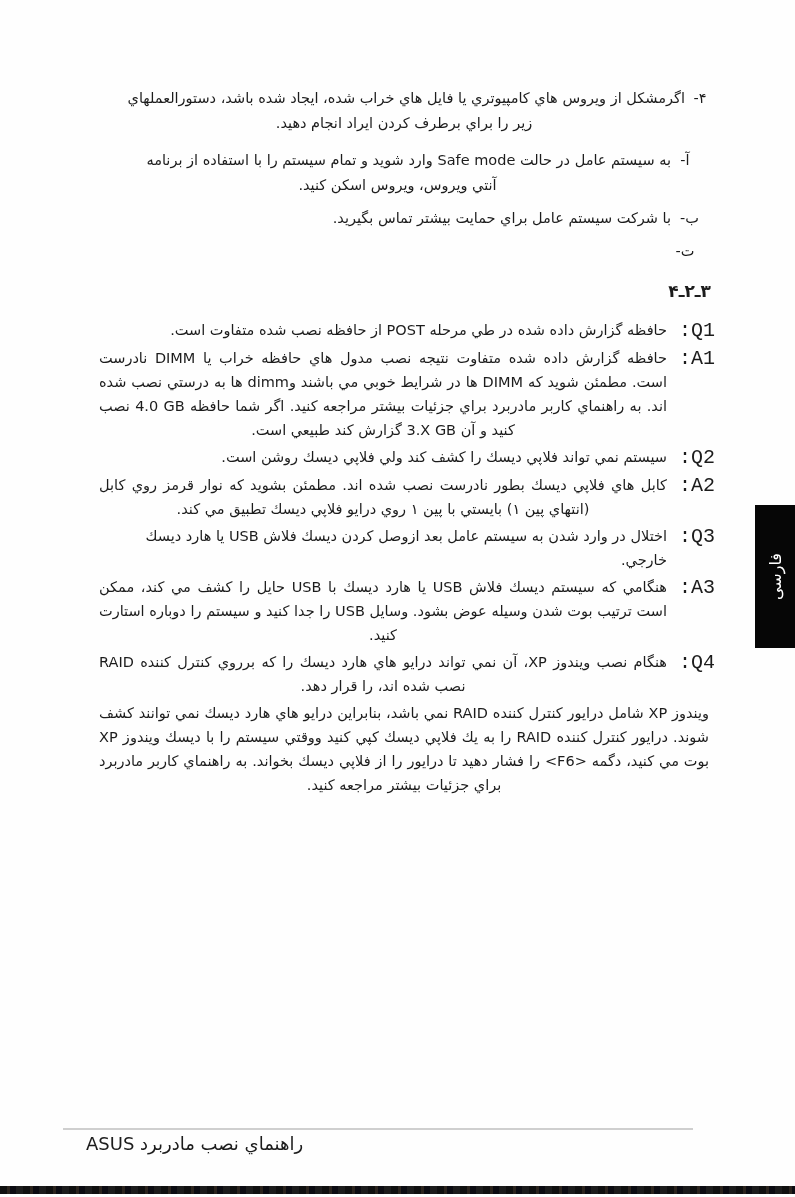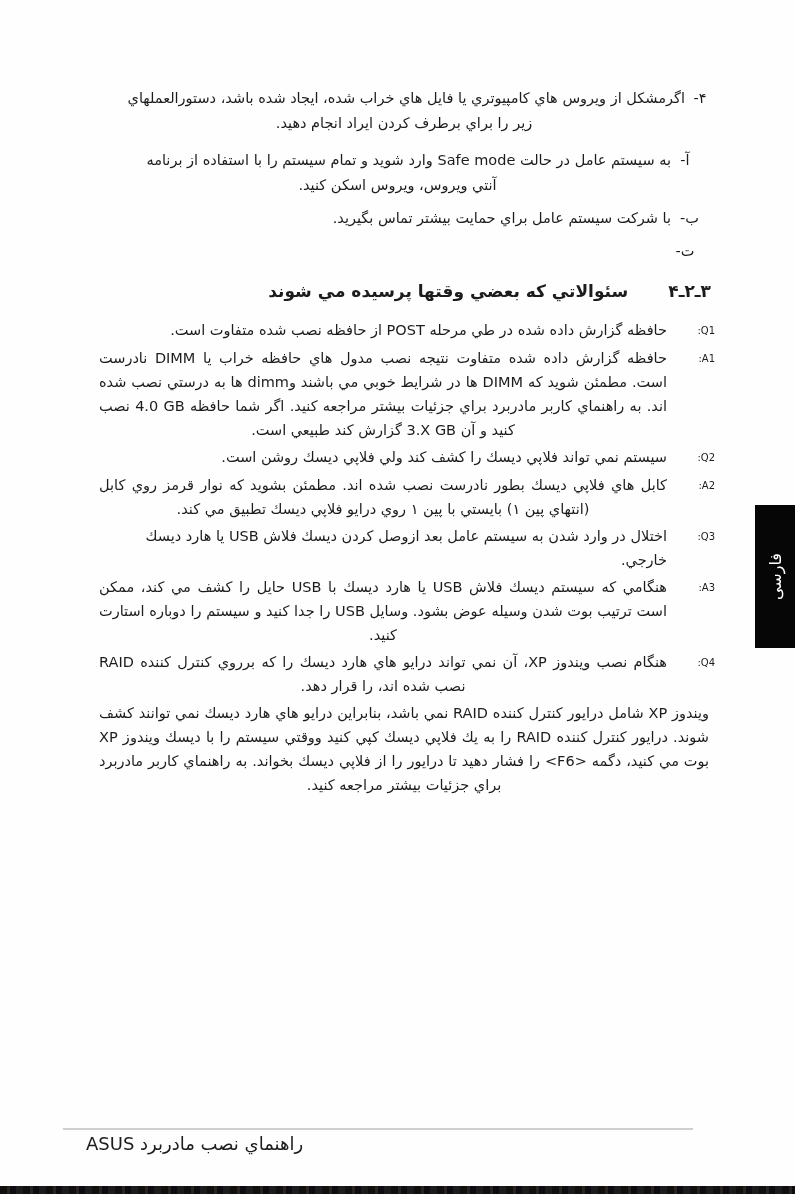--- a/index.html
+++ b/index.html
@@ -39,21 +39,21 @@
     align-items: baseline;
     gap: 40px;
     margin: 14px 4px 14px 0;
     font-size: 17px;
     font-weight: bold;
     line-height: 26px;
   }
   .sec-num { direction: ltr; unicode-bidi: bidi-override; white-space: nowrap; letter-spacing: 1px; }
   
   .qa-row { display: flex; margin-bottom: 3px; }
-  .qa-label { flex: 0 0 42px; font-size: 10px; white-space: nowrap; }
+  .qa-label { flex: 0 0 42px; font-size: 20px; white-space: nowrap; font-family: Liberation Mono, monospace; }
   .qa-text { flex: 1; margin-left: 6px; margin-right: 6px; line-height: 24px; }
   
   .lang-tab {
     position: absolute;
     top: 505px;
     right: 0;
     width: 40px;
     height: 143px;
     background: #060606;
     display: flex;
@@ -116,21 +116,20 @@
       <div class="marker">ب-</div>
       <div class="li-text">با شركت سيستم عامل براي حمايت بيشتر تماس بگيريد.</div>
     </div>
 
     <div class="list-item sub a-just">
       <div class="marker">ت-</div>
     </div>
 
     <div class="heading">
       <span class="sec-num">۴ـ۲ـ۳</span>
-      <span class="sec-title">سئوالاتي كه بعضي وقتها پرسيده مي شوند</span>
     </div>
 
     <div class="qa-row">
       <div class="qa-label">Q1:</div>
       <div class="qa-text a-right">حافظه گزارش داده شده در طي مرحله POST از حافظه نصب شده متفاوت است.</div>
     </div>
     <div class="qa-row">
       <div class="qa-label">A1:</div>
       <div class="qa-text a-just">حافظه گزارش داده شده متفاوت نتيجه نصب مدول هاي حافظه خراب يا DIMM نادرست است. مطمئن شويد كه DIMM ها در شرايط خوبي مي باشند وdimm ها به درستي نصب شده اند. به راهنماي كاربر مادربرد براي جزئيات بيشتر مراجعه كنيد. اگر شما حافظه ‪4.0 GB‬ نصب كنيد و آن ‪3.X GB‬ گزارش كند طبيعي است.</div>
     </div>

